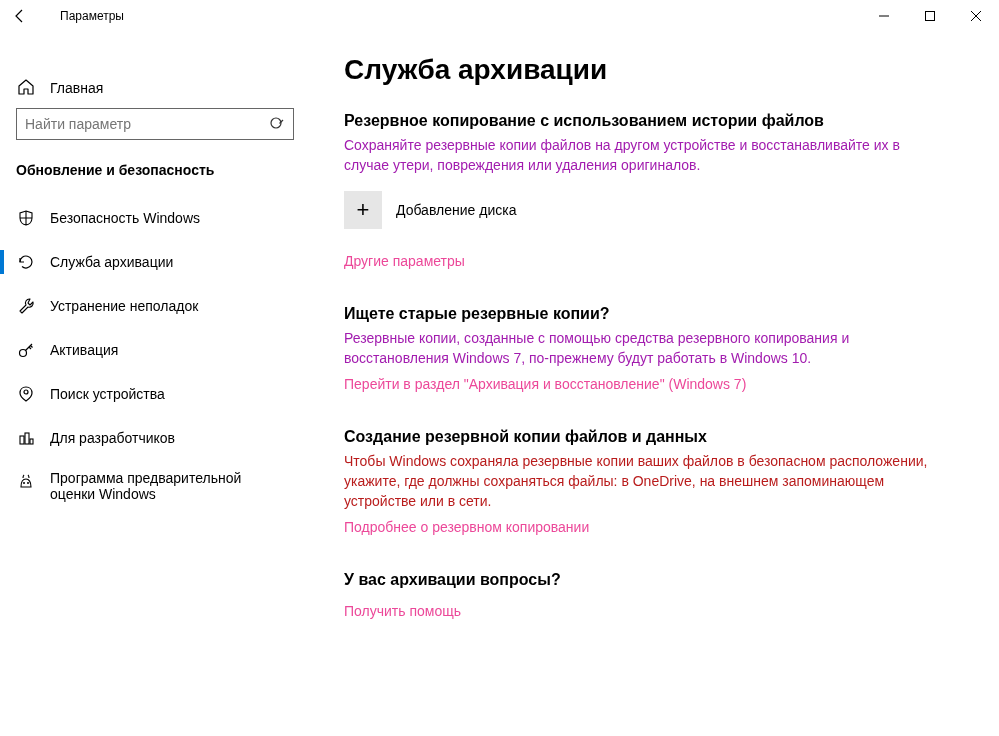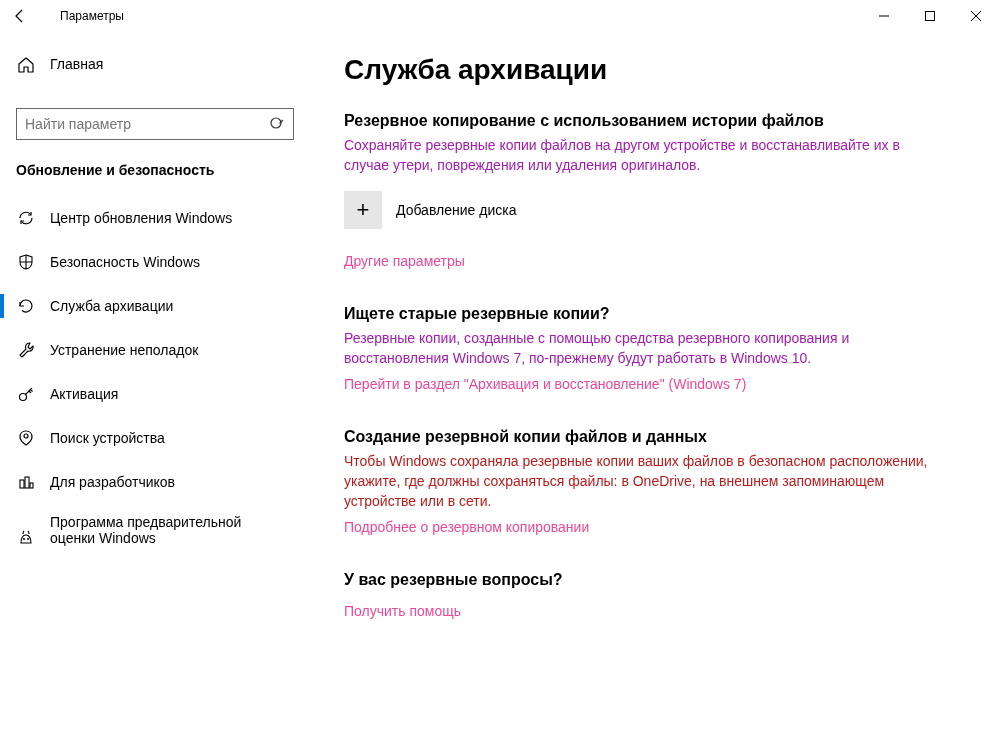--- a/index.html
+++ b/index.html
@@ -43,21 +43,21 @@
   display: flex;
   height: calc(100% - 32px);
 }
 .sidebar {
   width: 320px;
   padding-top: 24px;
   padding-left: 16px;
 }
 .home-row {
   display: flex;
-  align-items: flex-start;
+  align-items: flex-end;
   height: 40px;
   margin-bottom: 12px;
 }
 .home-row .icon {
   width: 20px;
   display: flex;
   justify-content: center;
   margin-right: 14px;
 }
 .searchbox {
@@ -210,29 +210,20 @@
       <span>
         <svg width="16" height="16" viewBox="0 0 16 16">
             <circle cx="7" cy="7" r="5" stroke="#333" stroke-width="1.2" fill="none"></circle>
             <line x1="14" y1="4" x2="10.5" y2="7.5" stroke="#333" stroke-width="1.2"></line>
           </svg>
       </span>
     </div>
 
     <div class="category">Обновление и безопасность</div>
 
-    <div class="nav-item">
-      <span class="icon">
-        <svg width="18" height="18" viewBox="0 0 18 18">
-            <path d="M3 9 A6 6 0 0 1 14 6 M15 9 A6 6 0 0 1 4 12" stroke="#000" stroke-width="1.2" fill="none"></path>
-            <path d="M14 3 L14 6 L11 6 M4 15 L4 12 L7 12" stroke="#000" stroke-width="1.2" fill="none"></path>
-          </svg>
-      </span>
-      <span class="label">Центр обновления Windows</span>
-    </div>
 
     <div class="nav-item">
       <span class="icon">
         <svg width="18" height="18" viewBox="0 0 18 18">
             <path d="M9 2 L15 4 L15 9 C15 13 12 15.5 9 16 C6 15.5 3 13 3 9 L3 4 Z M9 2 L9 16 M3 9 L15 9" stroke="#000" stroke-width="1.1" fill="none"></path>
           </svg>
       </span>
       <span class="label">Безопасность Windows</span>
     </div>
 
@@ -280,21 +271,21 @@
       <span class="icon">
         <svg width="18" height="18" viewBox="0 0 18 18">
             <rect x="3" y="7" width="4" height="8" stroke="#000" stroke-width="1.1" fill="none"></rect>
             <rect x="8" y="4" width="4" height="11" stroke="#000" stroke-width="1.1" fill="none"></rect>
             <rect x="13" y="10" width="3" height="5" stroke="#000" stroke-width="1.1" fill="none"></rect>
           </svg>
       </span>
       <span class="label">Для разработчиков</span>
     </div>
 
-    <div class="nav-item" style="align-items:flex-end;height:auto;padding-top:10px;padding-bottom:10px;">
+    <div class="nav-item" style="align-items:flex-start;height:auto;padding-top:10px;padding-bottom:10px;">
       <span class="icon" style="margin-top:2px;">
         <svg width="18" height="18" viewBox="0 0 18 18">
             <path d="M4 15 C4 10 6 7 9 7 C12 7 14 10 14 15 Z" stroke="#000" stroke-width="1.1" fill="none"></path>
             <circle cx="7" cy="11" r="1" fill="#000"></circle>
             <circle cx="11" cy="11" r="1" fill="#000"></circle>
             <path d="M6 6 C6 4 7 3 7 3 M12 6 C12 4 11 3 11 3" stroke="#000" stroke-width="1.1" fill="none"></path>
           </svg>
       </span>
       <span class="label" style="max-width:240px;">Программа предварительной оценки Windows</span>
     </div>
@@ -319,17 +310,17 @@
       <span class="link">Перейти в раздел "Архивация и восстановление" (Windows 7)</span>
     </div>
 
     <div class="section">
       <h2>Создание резервной копии файлов и данных</h2>
       <p class="body gray">Чтобы Windows сохраняла резервные копии ваших файлов в безопасном расположении, укажите, где должны сохраняться файлы: в OneDrive, на внешнем запоминающем устройстве или в сети.</p>
       <span class="link">Подробнее о резервном копировании</span>
     </div>
 
     <div class="section">
-      <h2>У вас резервные вопросы?</h2>
+      <h2>У вас архивации вопросы?</h2>
       <span class="link">Получить помощь</span>
     </div>
   </div>
 </div>
 
 </body></html>

